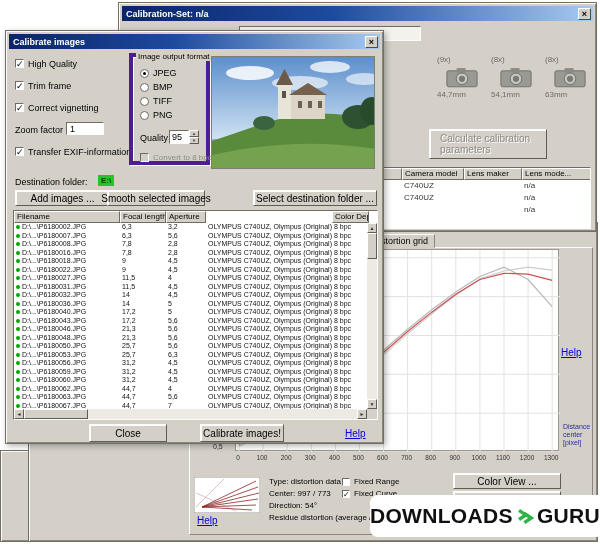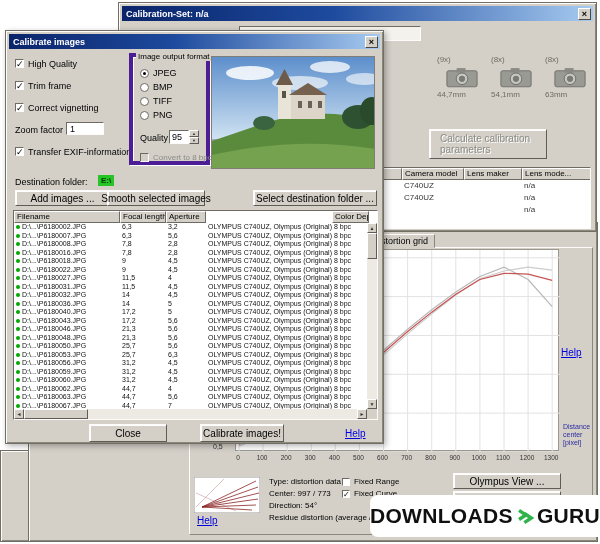--- a/index.html
+++ b/index.html
@@ -156,21 +156,21 @@
 
     <div class="cbrow" style="left:313px;top:253px">
       <span class="cbx small"></span>
       <span class="cblbl8">Fixed Range</span>
     </div>
     <div class="cbrow" style="left:313px;top:265px">
       <span class="cbx small on">✓</span>
       <span class="cblbl8">Fixed Curve</span>
     </div>
 
-    <div class="btn" style="left:424px;top:250px;width:108px;height:16px">Olympus View ...</div>
+    <div class="btn" style="left:424px;top:250px;width:108px;height:16px">Color View ...</div>
     <div class="btn" style="left:424px;top:268px;width:108px;height:16px">Distortion profile ...</div>
   </div>
 
   <div class="win" id="cal-win" style="left:118px;top:2px;width:479px;height:230px;z-index:20">
     <div class="titlebar">
       <span class="tb-title">Calibration-Set: n/a</span>
       <span class="closebtn">×</span>
     </div>
     <div class="lbl grey" style="left:18px;top:26px">Hardware identification</div>
     <div class="field dis" style="left:120px;top:23px;width:182px;height:15px">OLYMPUS C740UZ</div>

